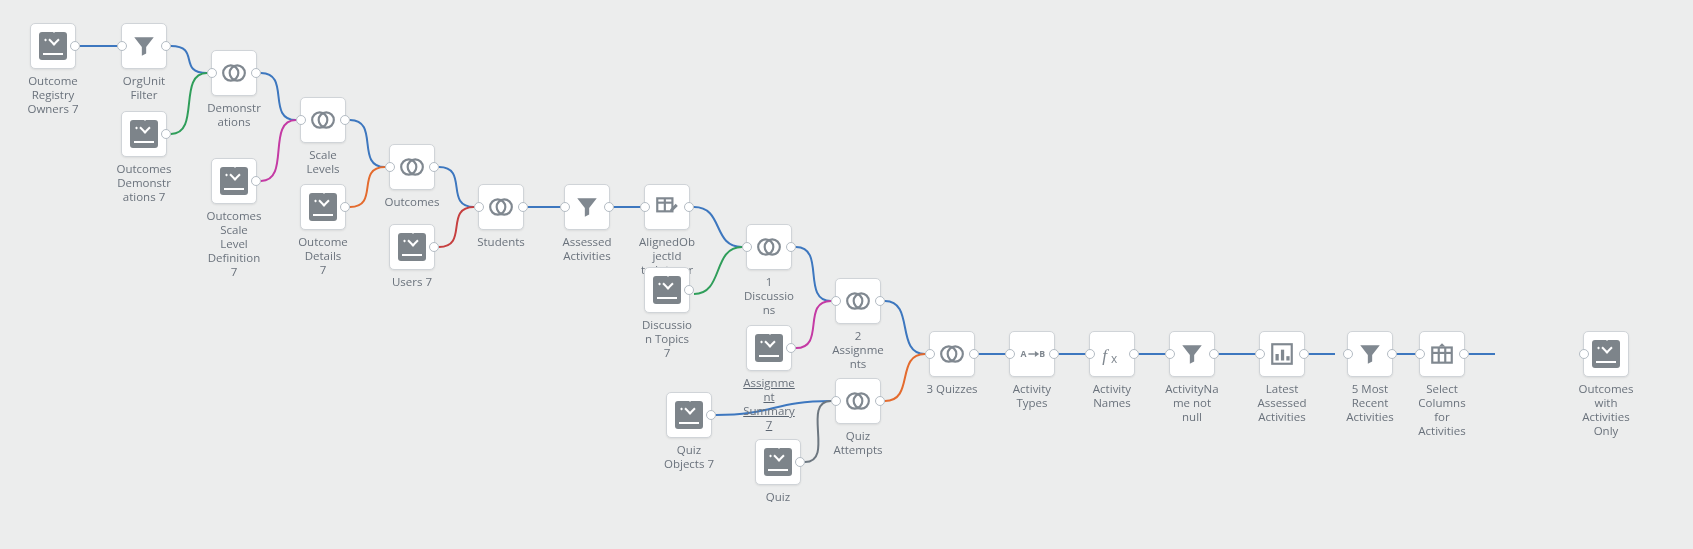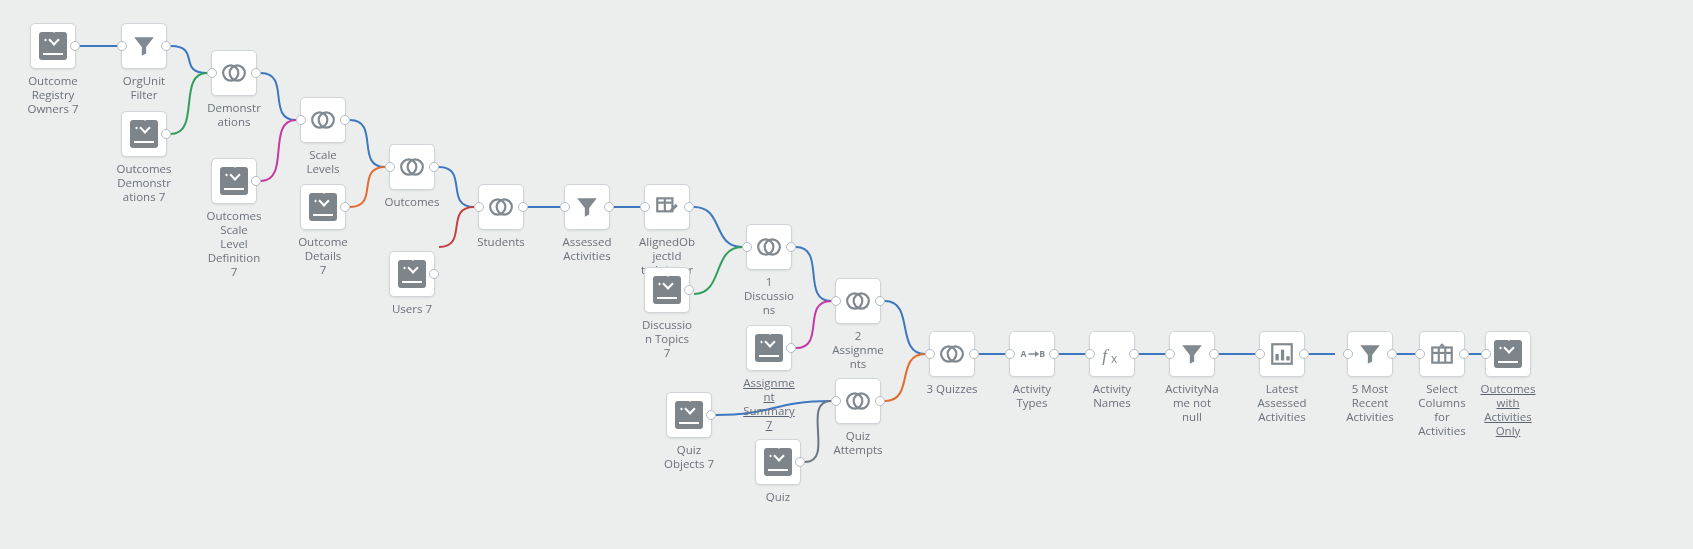--- a/index.html
+++ b/index.html
@@ -210,21 +210,21 @@
         <div class="label">Outcomes</div>
       </div>
       <div class="node" style="left: 295px; top: 184px;">
         <div class="box">
           <span class="icon dataset"></span>
           <span class="port out"></span>
         </div>
         <div class="label">Outcome Details
 7</div>
       </div>
-      <div class="node" style="left: 384px; top: 224px; margin-top: 27px;">
+      <div class="node" style="left: 384px; top: 224px;">
         <div class="box">
           <span class="icon dataset"></span>
           <span class="port out"></span>
         </div>
         <div class="label">Users 7</div>
       </div>
       <div class="node" style="left: 473px; top: 184px;">
         <div class="box">
           <span>
             <svg class="icon" viewBox="0 0 24 24">
@@ -428,21 +428,21 @@
         <line x1="15" y1="6" x2="15" y2="20" stroke="#808890" stroke-width="2"></line>
         <polygon points="12,2 15,5 9,5" fill="#808890"></polygon>
       </svg>
           </span>
           <span class="port in"></span>
           <span class="port out"></span>
         </div>
         <div class="label">Select Columns
 for Activities</div>
       </div>
-      <div class="node" style="left: 1480px; top: 331px; text-decoration: underline;">
+      <div class="node" style="left: 1578px; top: 331px;">
         <div class="box">
           <span class="icon dataset"></span>
           <span class="port in"></span>
         </div>
         <div class="label">Outcomes with
 Activities Only</div>
       </div>
     </div>
 </div>
 

